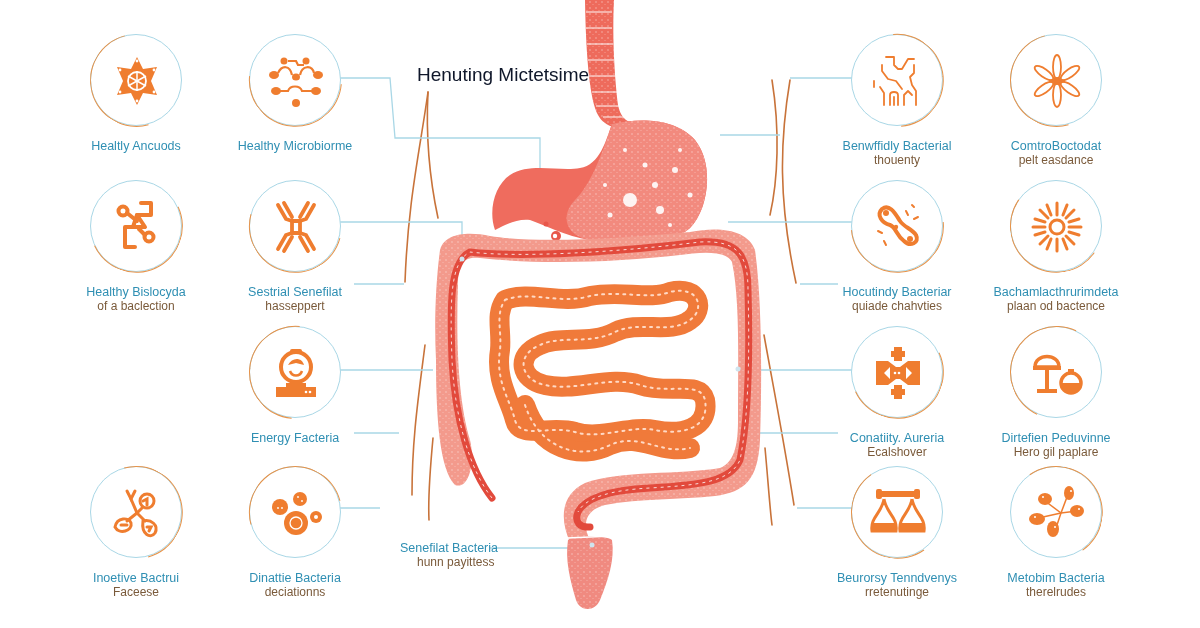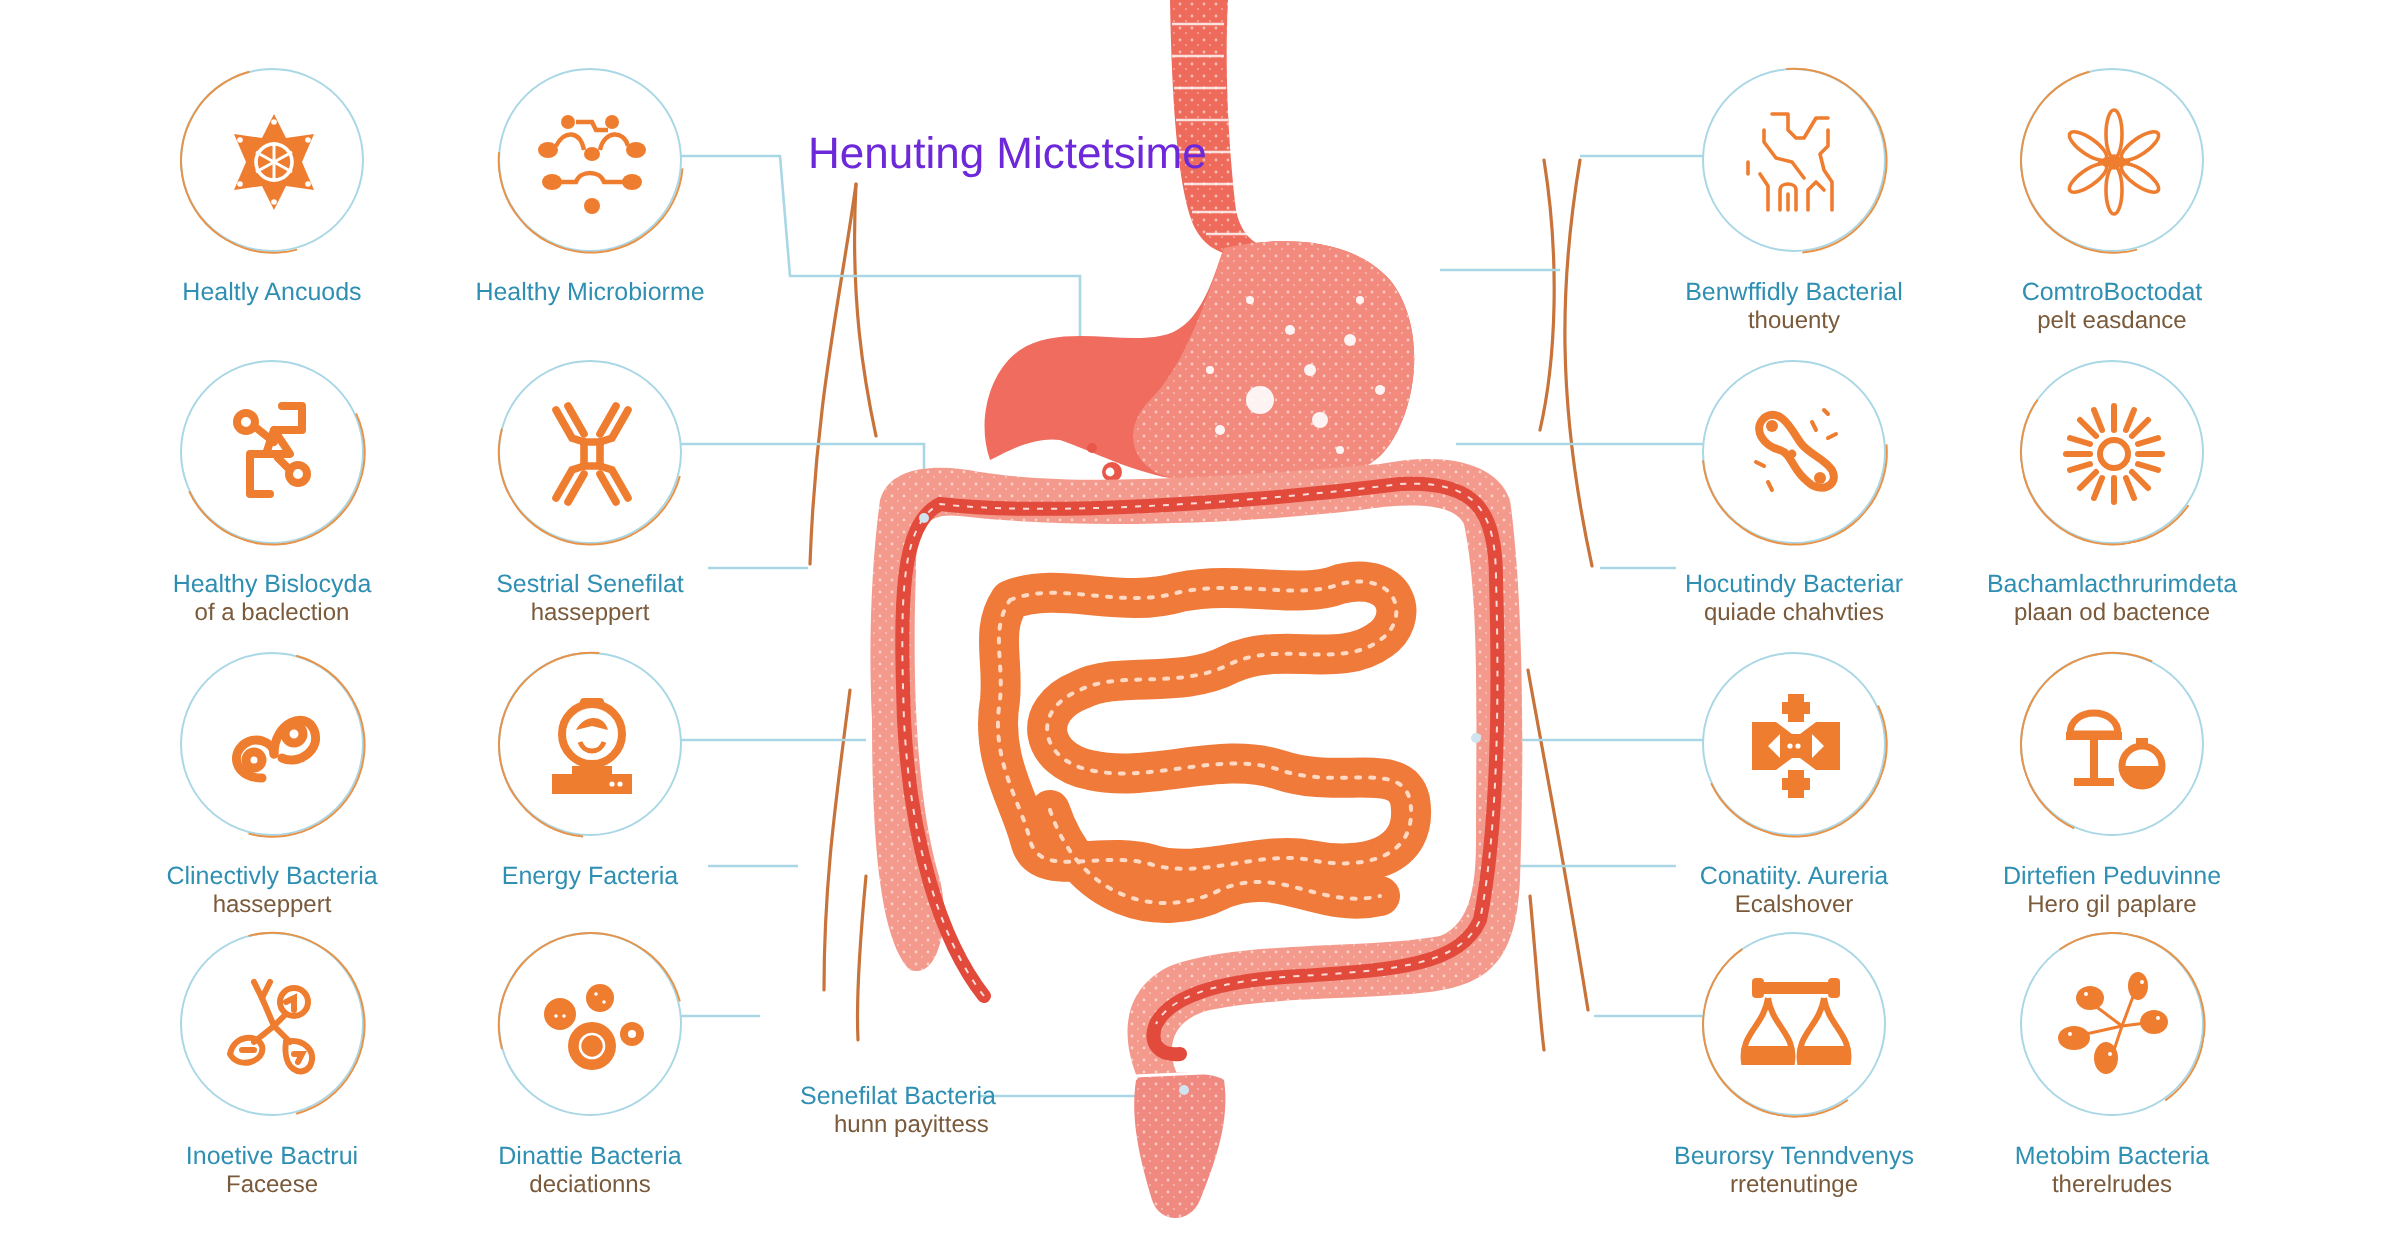--- a/index.html
+++ b/index.html
@@ -24,22 +24,22 @@
     }
     .node .circle svg { position: absolute; left: 16px; top: 16px; width: 60px; height: 60px; }
     .node .title {
       margin-top: 13px; font-size: 12.5px; color: #2f8fb3; line-height: 14px; white-space: nowrap;
     }
     .node .sub {
       font-size: 12px; color: #7a5a3a; line-height: 14px; white-space: nowrap;
     }
 
     .center-title {
-      position: absolute; left: 404px; top: 64px;
-      font-size: 22px; color: #6d28d9; white-space: nowrap;
+      position: absolute; left: 417px; top: 64px;
+      font-size: 19px; color: #0f172a; white-space: nowrap;
     }
     .center-label { position: absolute; left: 400px; top: 541px; }
     .center-label .title { font-size: 12.5px; color: #2f8fb3; line-height: 14px; text-align: right; }
     .center-label .sub { font-size: 12px; color: #7a5a3a; line-height: 14px; padding-left: 17px; }
 
     svg.overlay { position: absolute; left: 0; top: 0; width: 1200px; height: 628px; }
   </style>
 </head>
 <body>
 
@@ -206,32 +206,20 @@
         <circle cx="16" cy="14" r="4.5"></circle>
         <circle cx="42" cy="40" r="4.5"></circle>
         <path d="M20 16 L30 24"></path>
           <path d="M32 32 L38 38"></path>
       </svg>
     </div>
     <div class="title">Healthy Bislocyda</div>
     <div class="sub">of a baclection</div>
   </div>
 
-  <div class="node" style="left:56px; top:326px;">
-    <div class="circle" style="--rot:150deg">
-      <svg viewBox="0 0 60 60" fill="none" stroke="#ef7d2f" stroke-width="4.5" stroke-linecap="round">
-        <path d="M24 46 C 12 46, 8 36, 14 30 C 20 24, 30 28, 30 34"></path>
-        <circle cx="20" cy="37" r="4"></circle>
-        <path d="M30 34 C 30 18, 46 12, 50 22 C 54 32, 42 40, 34 36"></path>
-        <circle cx="40" cy="24" r="4.5"></circle>
-      </svg>
-    </div>
-    <div class="title">Clinectivly Bacteria</div>
-    <div class="sub">hasseppert</div>
-  </div>
 
   <div class="node" style="left:56px; top:466px;">
     <div class="circle" style="--rot:120deg">
       <svg viewBox="0 0 60 60" fill="none" stroke="#ef7d2f" stroke-width="3" stroke-linecap="round">
         <path d="M20 8 L24 16 L28 8"></path>
           <path d="M24 16 L30 30"></path>
         <circle cx="40" cy="18" r="7"></circle>
           <path d="M36 18 L40 16 L40 22"></path>
         <path d="M30 30 L36 24"></path>
           <path d="M30 30 L20 38"></path>

